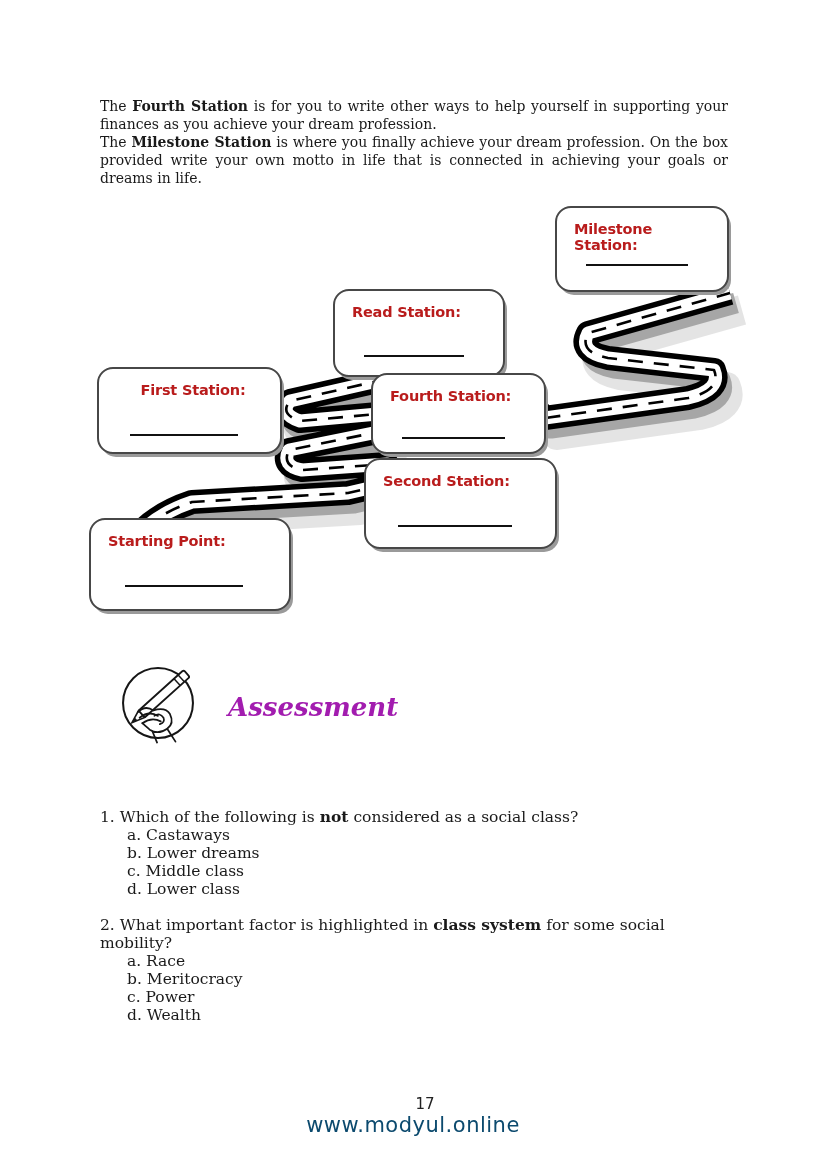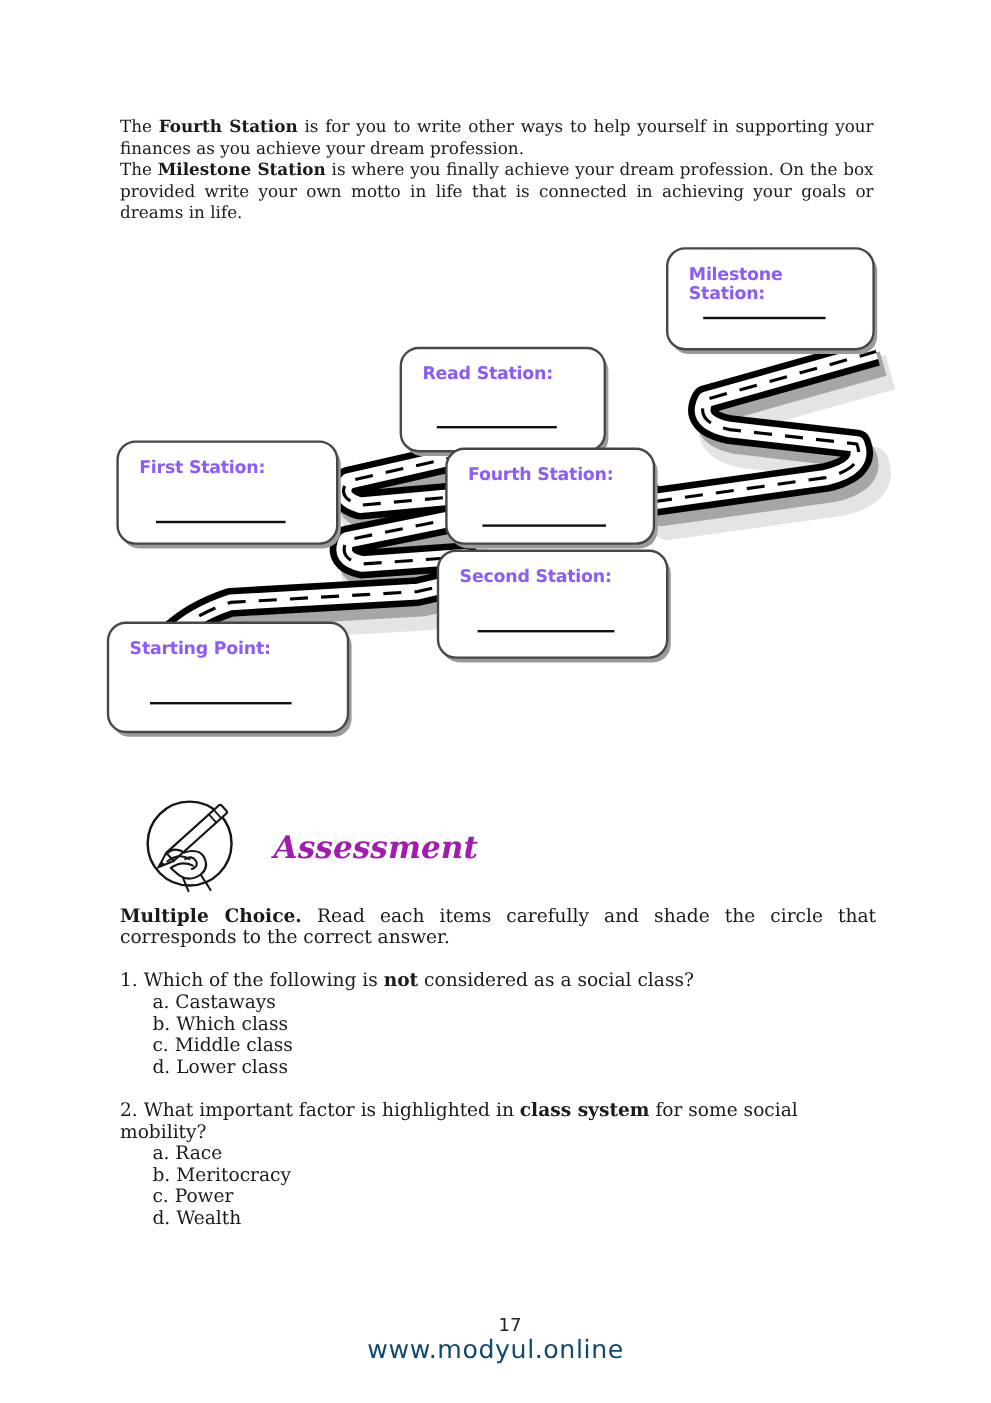--- a/index.html
+++ b/index.html
@@ -16,31 +16,31 @@
   
   .diagram{position:absolute;left:0;top:195px;width:826px;height:430px;}
   .road-svg{position:absolute;left:0;top:0;width:826px;height:430px;}
   .station{
     position:absolute;background:#ffffff;
     border:2.4px solid #474747;border-radius:16px;
     box-shadow:3px 4px 0 -1px #9a9a9a;
     font-family:"DejaVu Sans", sans-serif;font-weight:bold;
   }
   .station .st-label{
-    display:block;padding:13px 10px 0 17px;font-size:14.5px;letter-spacing:-0.2px;color:#8b5cf6;
+    display:block;padding:13px 10px 0 17px;font-size:14.5px;letter-spacing:-0.2px;color:#b91c1c;
   }
   .station .blank-line{
     position:absolute;left:17%;width:60%;border-top:2.3px solid #111;height:0;
   }
   
   .st-milestone{left:555px;top:11px;width:170px;height:82px;}
   .st-milestone .blank-line{bottom:24px;}
   .st-third{left:333px;top:94px;width:168px;height:84px;}
   .st-third .blank-line{bottom:18px;}
-  .st-first{left:97px;top:172px;width:181px;height:83px;}
+  .st-first{left:97px;top:172px;width:181px;height:83px;text-align:center;}
   .st-first .blank-line{bottom:16px;}
   .st-fourth{left:371px;top:178px;width:171px;height:77px;}
   .st-fourth .blank-line{bottom:13px;}
   .st-second{left:364px;top:263px;width:189px;height:87px;}
   .st-second .blank-line{bottom:20px;}
   .st-starting{left:89px;top:323px;width:198px;height:89px;}
   .st-starting .blank-line{bottom:22px;}
   
   .assess-icon{position:absolute;left:112px;top:657px;width:92px;height:92px;}
   .assess-heading{
@@ -129,27 +129,26 @@
       <path d="M30 66 Q40 58 50 64"></path>
       <path d="M33 72 Q43 65 53 70"></path>
       <path d="M45 58 Q58 54 63 62 Q68 72 60 78 Q50 85 41 79 Q35 74 33 72"></path>
       <path d="M46 64 Q52 60 56 66 Q58 71 52 73"></path>
       <path d="M60 78 L69 92"></path>
       <path d="M44 81 L49 93"></path>
     </g>
   </svg>
   <div class="assess-heading">Assessment</div>
 
-  <div class="instructions"><b>Multiple Choice.</b><span> Read each items carefully and shade the circle that corresponds to the correct answer.</span></div>
 
   <div class="question q1">
     <p class="q-head"><span>1.</span> <span>Which of the following is </span><b>not</b><span> considered as a social class?</span></p>
     <ul class="q-options">
       <li>a. Castaways</li>
-      <li>b. Which class</li>
+      <li>b. Lower dreams</li>
       <li>c. Middle class</li>
       <li>d. Lower class</li>
     </ul>
   </div>
 
   <div class="question q2">
     <p class="q-head"><span>2.</span> <span>What important factor is highlighted in </span><b>class system</b><span> for some social mobility?</span></p>
     <ul class="q-options">
       <li>a. Race</li>
       <li>b. Meritocracy</li>

